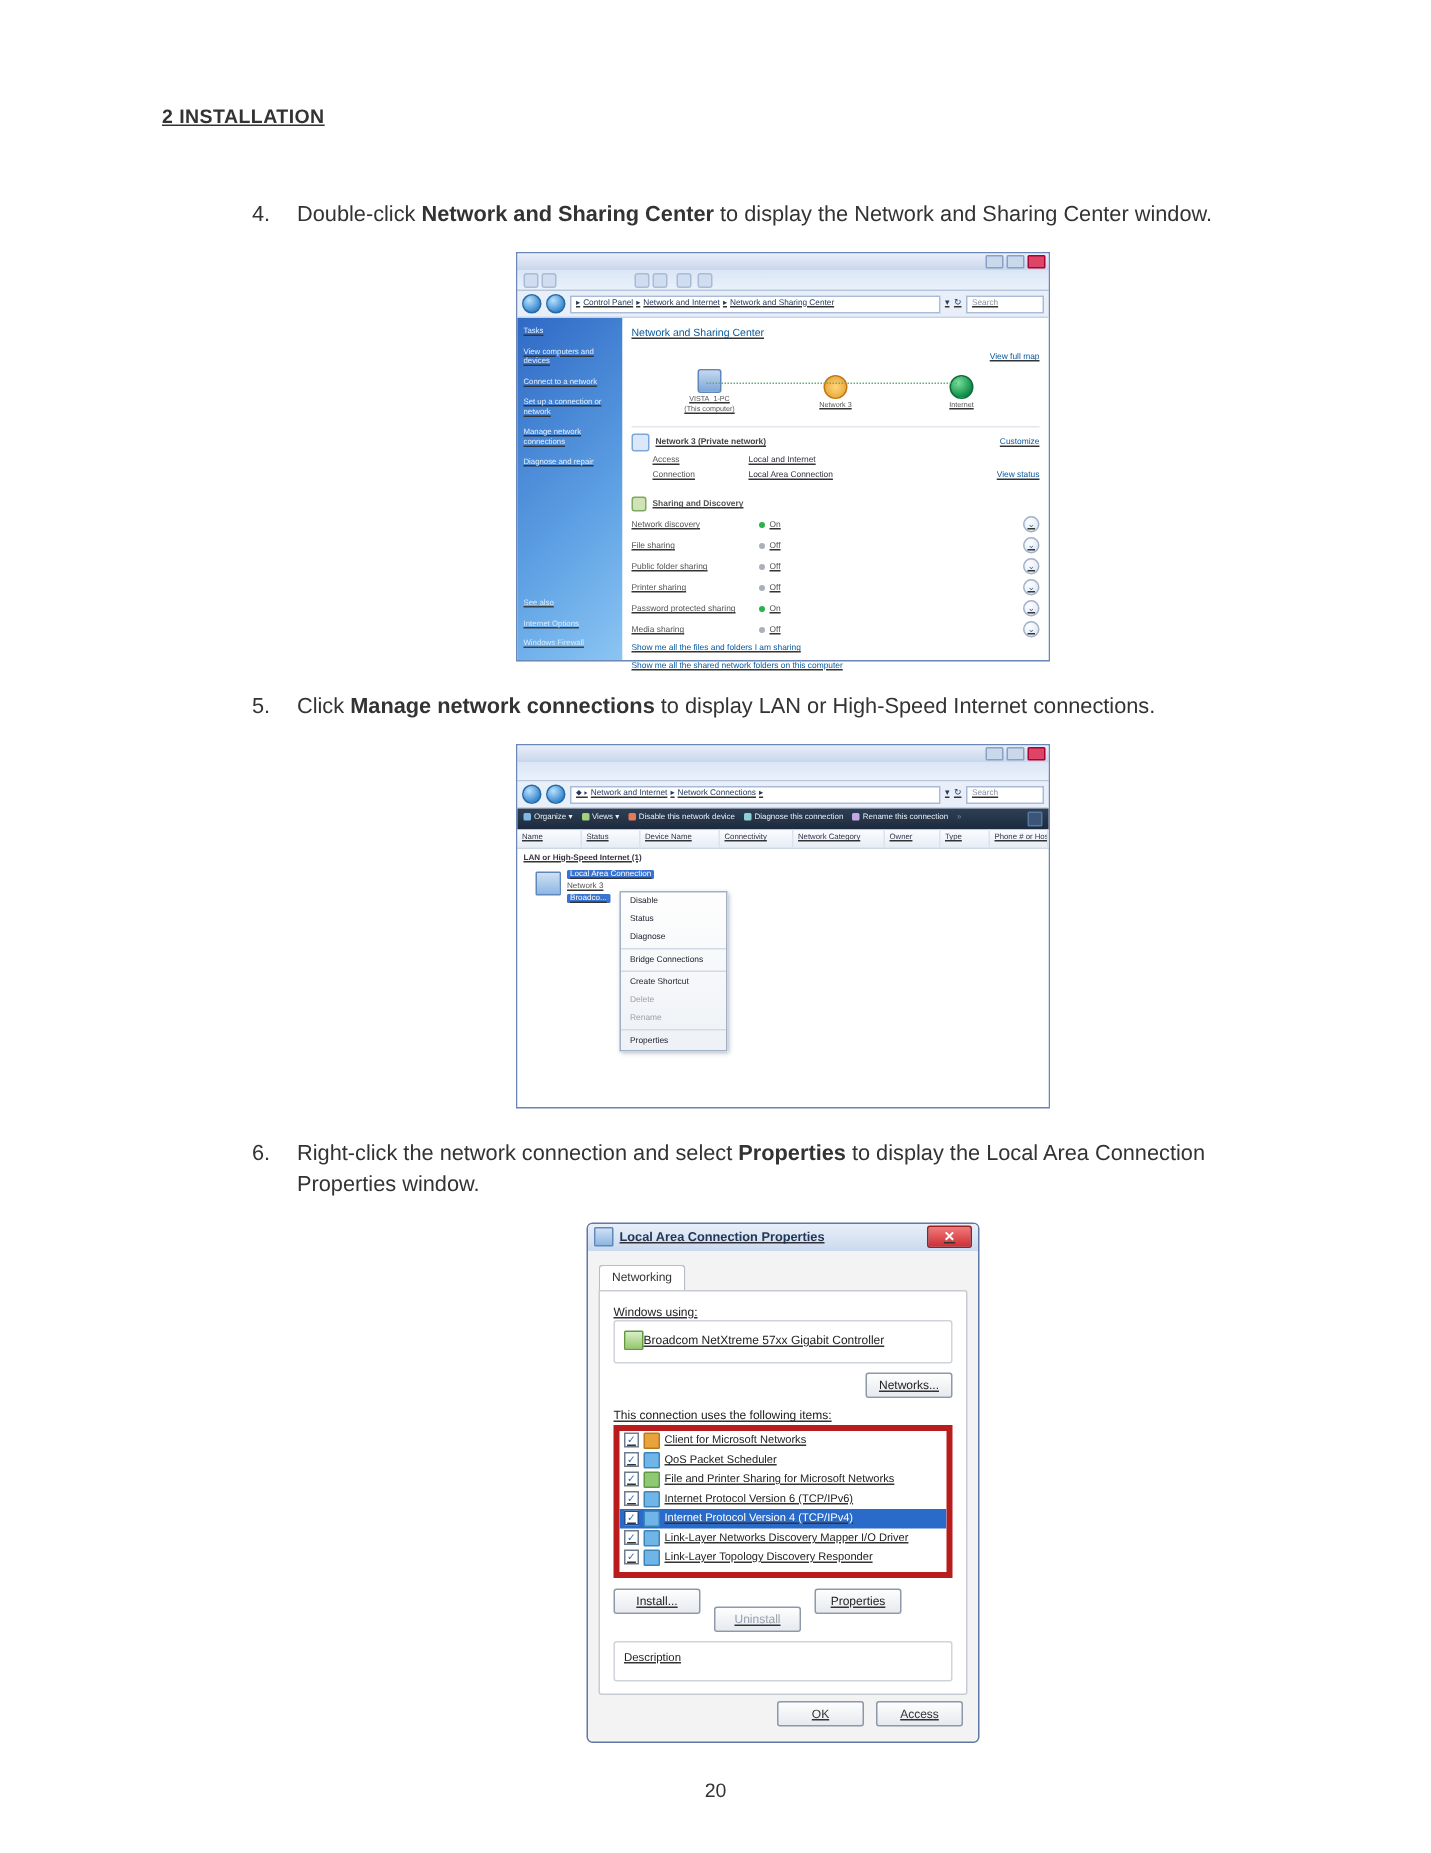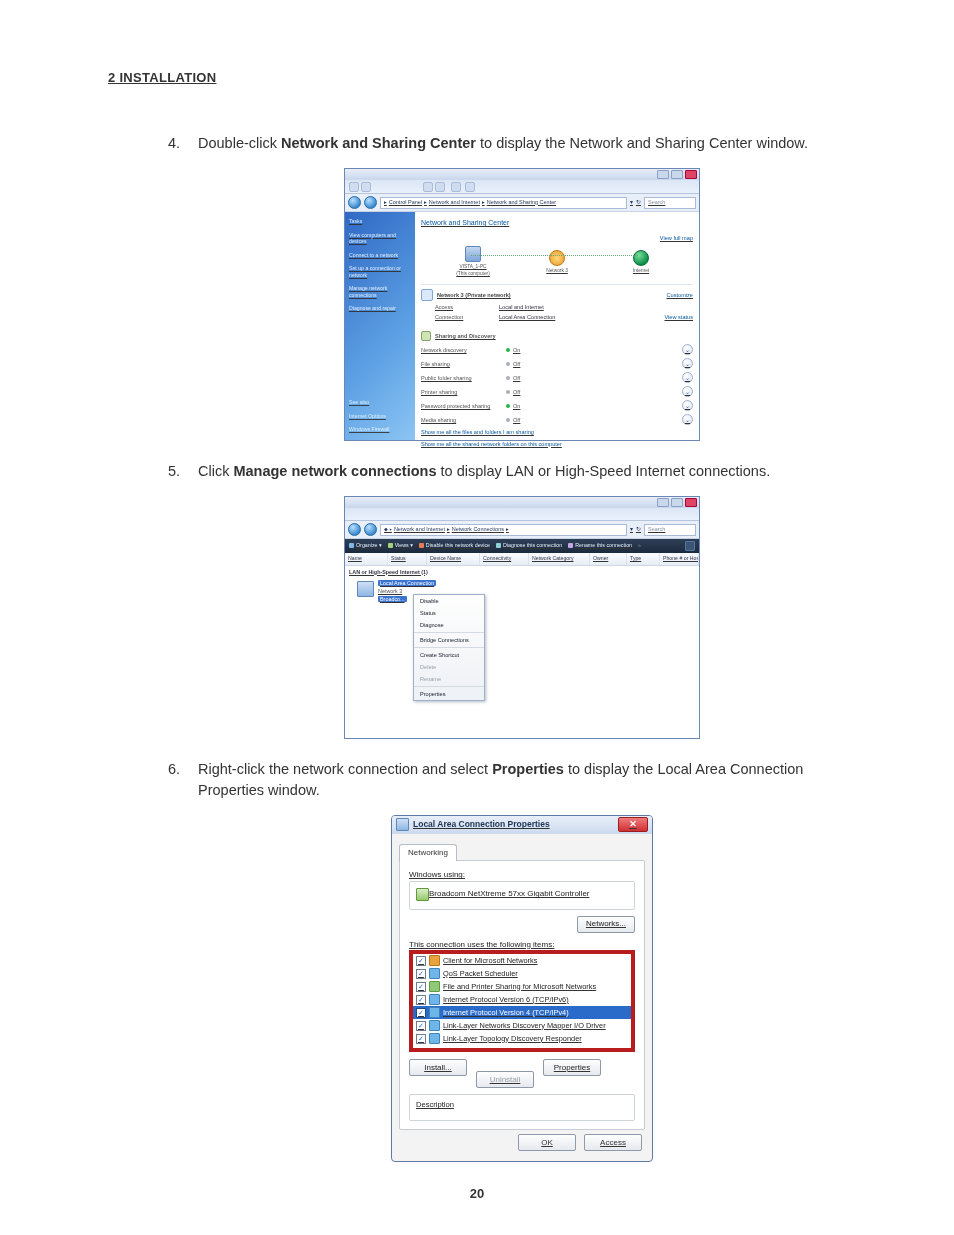--- a/index.html
+++ b/index.html
@@ -161,21 +161,21 @@
   .dlg3 .li.sel .chk { border-color:#1e4d94; }
   .dlg3 .pi { width:9px;height:9px;border-radius:1px;flex:none; }
   .dlg3 .pi.a{background:#e8a33a;border:1px solid #b6791f;}
   .dlg3 .pi.b{background:#6fb5e8;border:1px solid #3c85bb;}
   .dlg3 .pi.c{background:#8fc976;border:1px solid #5c9a44;}
   .dlg3 .btnrow { display:flex; gap:9px; margin:7px 0 6px 0; }
   .dlg3 .descbox { border:1px solid #cfd4db; border-radius:2px; padding:4px 6px 8px 6px; font-size:7.4px; }
   .dlg3 .descbox .dh { font-size:7.6px; margin-bottom:2px; }
   .dlg3 .footer { display:flex; justify-content:flex-end; gap:8px; padding:0 10px 10px 0; }
 
-  .pagenum { text-align:center; font-size:13px; margin-top:24px;font-weight:bold; }
+  .pagenum { text-align:center; font-size:13px; margin-top:24px; }
 </style>
 </head>
 <body>
 
 <div class="page">
   <div class="section-header">2 INSTALLATION</div>
 
   <ol class="steps">
 
     <li>

